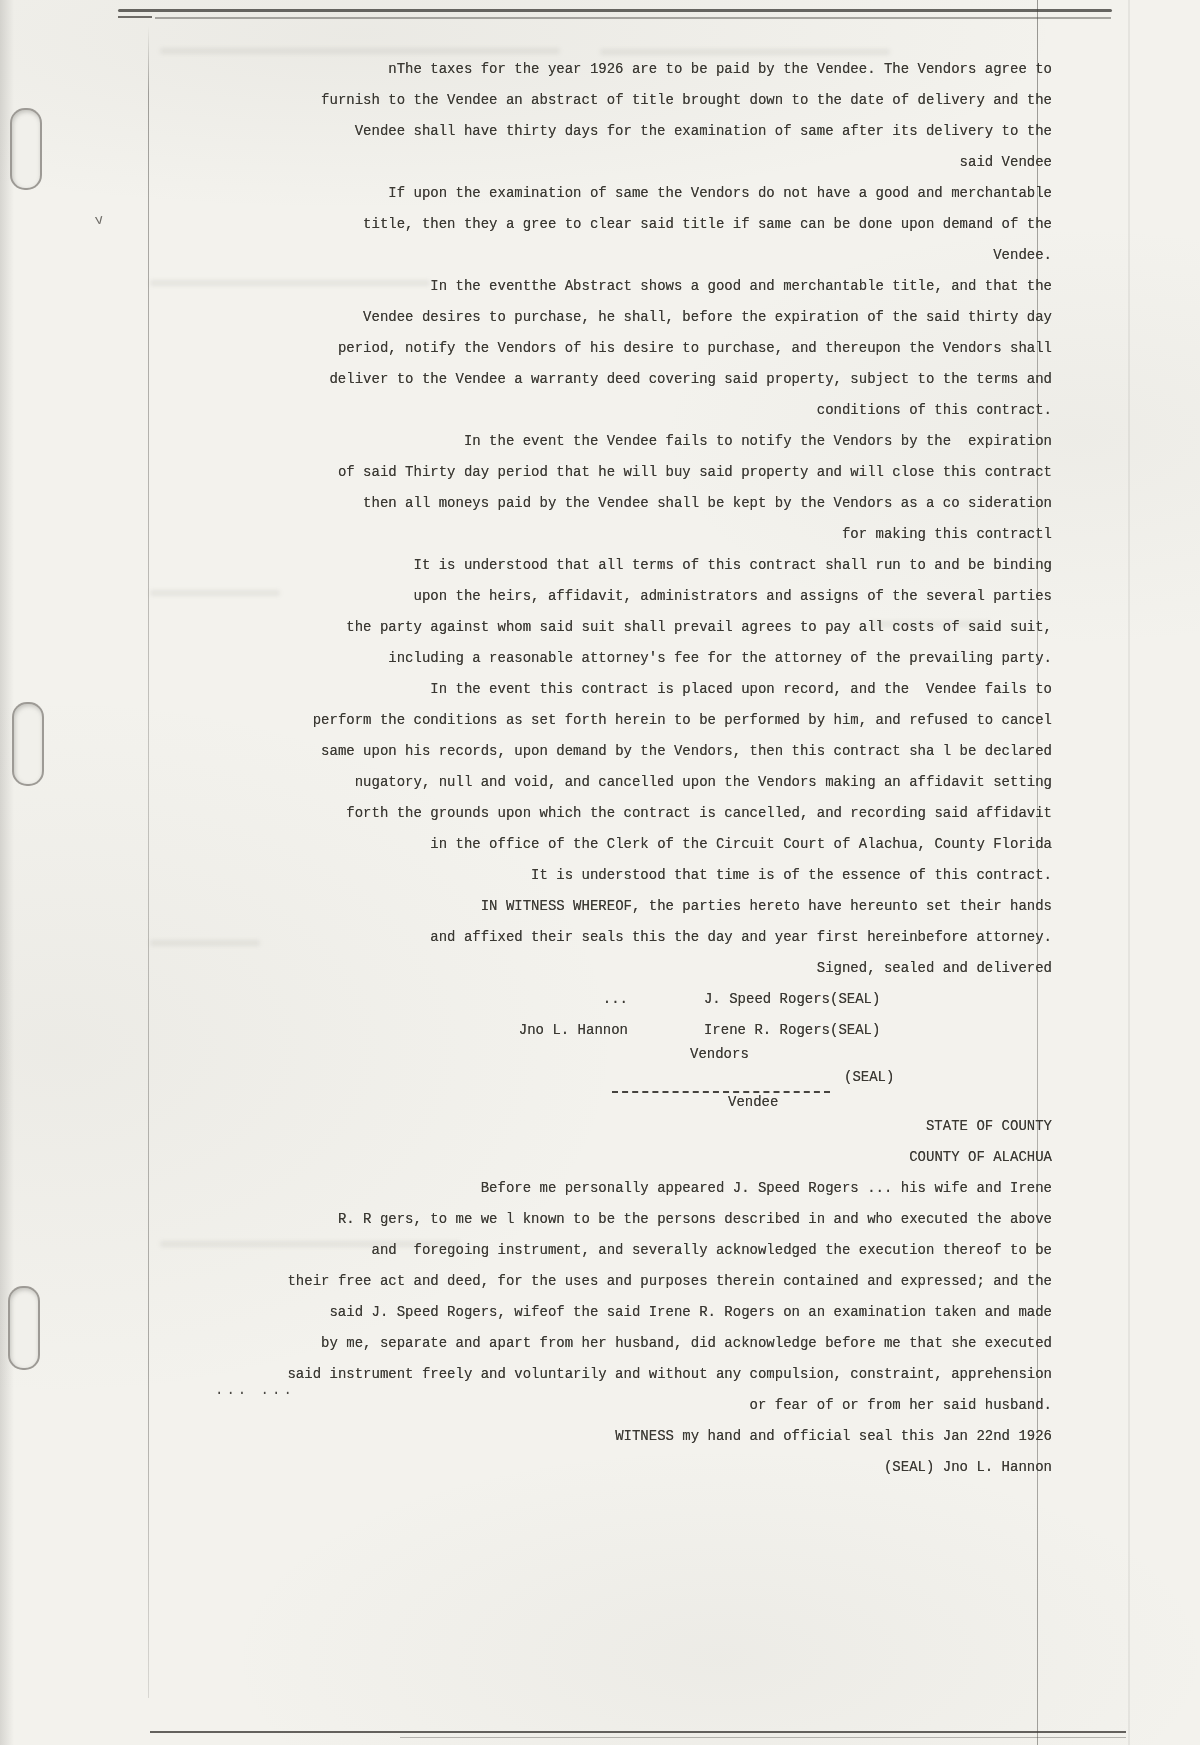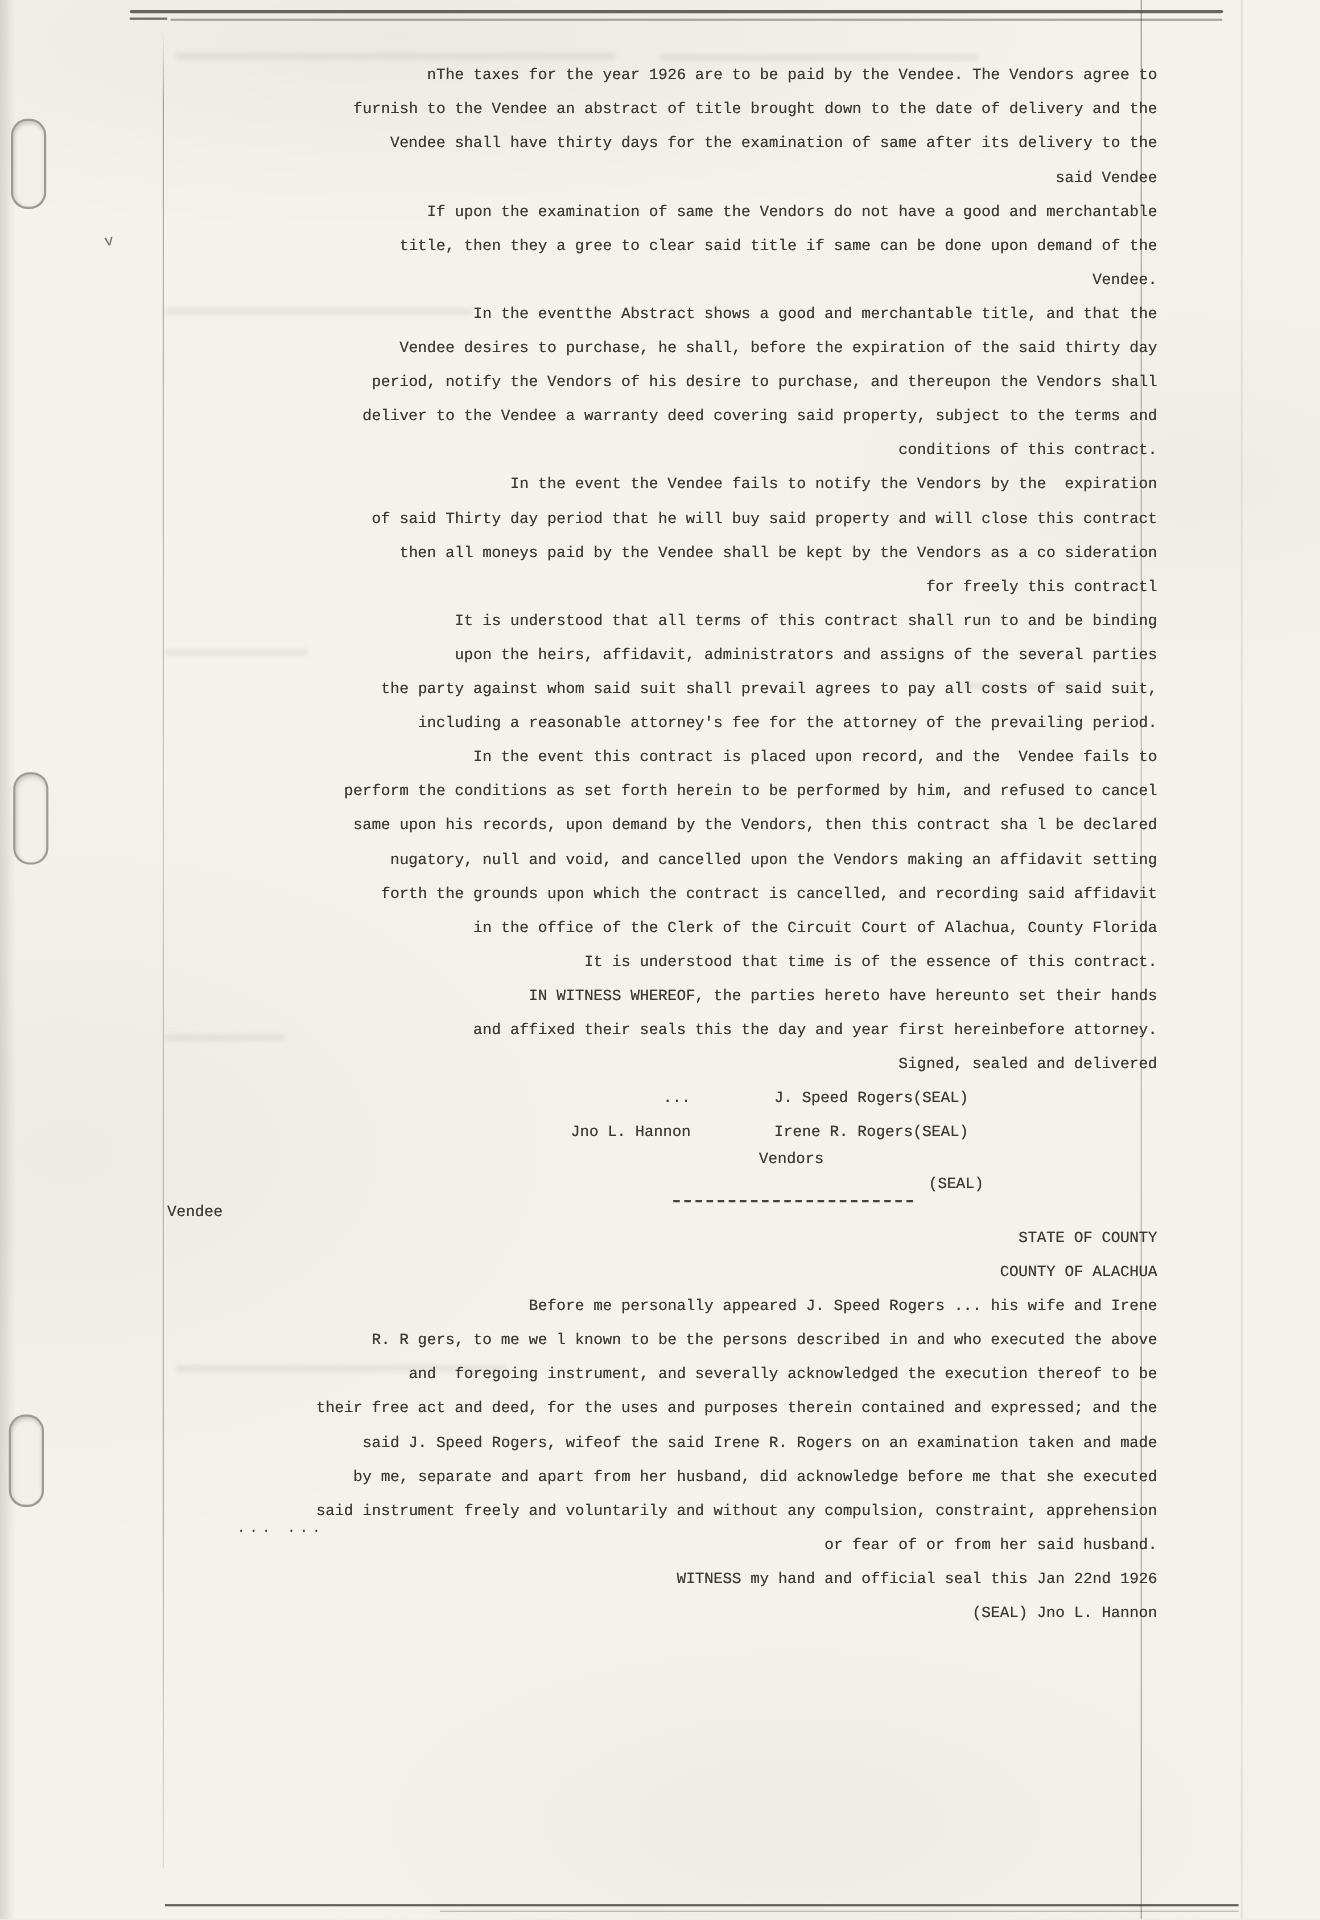--- a/index.html
+++ b/index.html
@@ -92,21 +92,21 @@
   .sig-seal { white-space: pre; }
   .vendors-row { line-height: 16px; }
   .vendors-label { margin-left: 538px; }
   .vendee-sign-row { align-items: flex-end; }
   .vendee-line {
     display: inline-block; margin-left: 460px; width: 218px; height: 22px;
     border-bottom: 2px dashed #45433e;
   }
   .vendee-sign-row .sig-seal { margin-left: 14px; }
   .vendee-label-row { line-height: 18px; }
-  .vendee-label { }
+  .vendee-label { margin-left: 576px; }
 
   .state-line { margin-left: -7px; }
   #notary-lines .line:first-child { padding-left: 110px; }
   .witness-seal-line1 { padding-left: 106px; }
   .witness-seal-line2 { padding-left: 228px; }
 </style>
 </head>
 <body>
 
 <div class="paper">
@@ -154,29 +154,29 @@
           <div class="line">In the eventthe Abstract shows a good and merchantable title, and that the</div>
           <div class="line">Vendee desires to purchase, he shall, before the expiration of the said thirty day</div>
           <div class="line">period, notify the Vendors of his desire to purchase, and thereupon the Vendors shall</div>
           <div class="line">deliver to the Vendee a warranty deed covering said property, subject to the terms and</div>
           <div class="line">conditions of this contract.</div>
         </div>
         <div class="para indent">
           <div class="line">In the event the Vendee fails to notify the Vendors by the  expiration</div>
           <div class="line">of said Thirty day period that he will buy said property and will close this contract</div>
           <div class="line">then all moneys paid by the Vendee shall be kept by the Vendors as a co sideration</div>
-          <div class="line">for freely this contractl</div>
+          <div class="line">for making this contractl</div>
         </div>
         <div class="para indent">
           <div class="line">It is understood that all terms of this contract shall run to and be binding</div>
           <div class="line">upon the heirs, affidavit, administrators and assigns of the several parties</div>
         </div>
         <div class="para indent">
           <div class="line">the party against whom said suit shall prevail agrees to pay all costs of said suit,</div>
-          <div class="line">including a reasonable attorney's fee for the attorney of the prevailing period.</div>
+          <div class="line">including a reasonable attorney's fee for the attorney of the prevailing party.</div>
         </div>
         <div class="para indent">
           <div class="line">In the event this contract is placed upon record, and the  Vendee fails to</div>
           <div class="line">perform the conditions as set forth herein to be performed by him, and refused to cancel</div>
           <div class="line">same upon his records, upon demand by the Vendors, then this contract sha l be declared</div>
           <div class="line">nugatory, null and void, and cancelled upon the Vendors making an affidavit setting</div>
           <div class="line">forth the grounds upon which the contract is cancelled, and recording said affidavit</div>
           <div class="line">in the office of the Clerk of the Circuit Court of Alachua, County Florida</div>
         </div>
         <div class="para indent">

